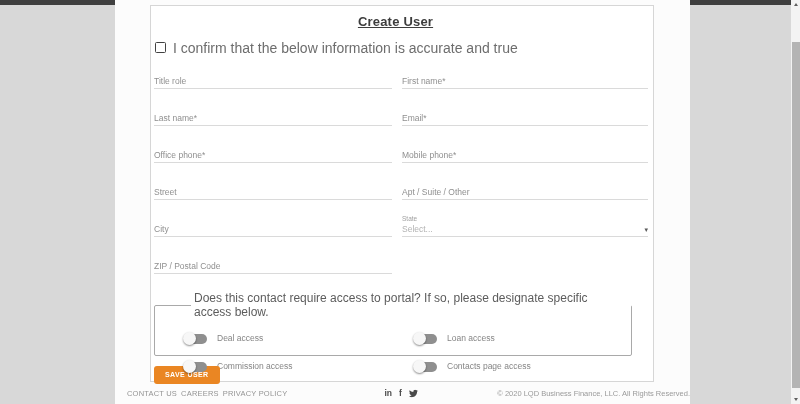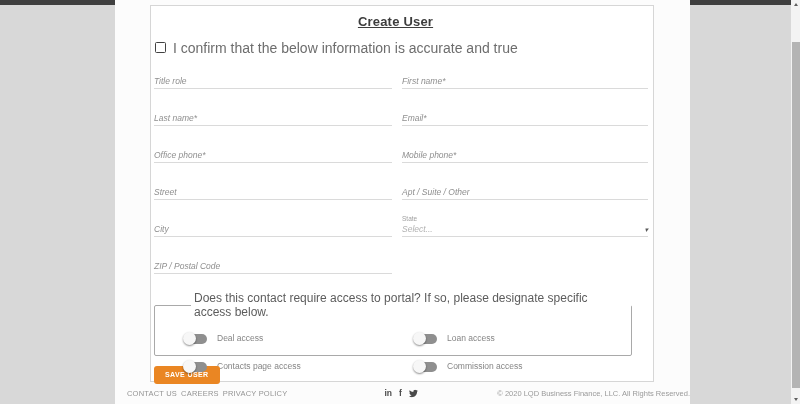--- a/index.html
+++ b/index.html
@@ -10,21 +10,21 @@
   .card{position:absolute;left:35px;top:5px;width:504px;height:377px;background:#ffffff;
         border:1px solid #d6d6d6;box-sizing:border-box;padding:9px 16px 0 3px;}
   .form-title{margin:0;text-align:center;font-size:13px;font-weight:bold;color:#3d3d3d;
               text-decoration:underline;line-height:14px;letter-spacing:.2px;}
   .confirm-row{display:flex;align-items:center;gap:7px;margin:13px 0 0 1px;height:11px;}
   .checkbox{width:9px;height:9px;border:1px solid #424242;border-radius:1.5px;background:#fff;flex:0 0 auto;}
   .confirm-label{font-size:14px;color:#6d6d6d;}
   .fields-grid{display:grid;grid-template-columns:238px 246px;column-gap:10px;margin-top:2px;}
   .field{height:37px;display:flex;flex-direction:column;justify-content:flex-end;}
   .field:first-child,.field:nth-child(2){height:34px;}
-  .field .line{border-bottom:1px solid #dadada;padding-bottom:2px;display:flex;align-items:flex-end;font-style:italic;}
+  .field .line{border-bottom:1px solid #dadada;padding-bottom:2px;display:flex;align-items:flex-end;}
   .ph{font-size:8.5px;color:#8f8f8f;line-height:10px;white-space:nowrap;}
   .mini-label{font-size:6.5px;color:#9e9e9e;line-height:8px;margin-bottom:1px;}
   .select-line{justify-content:space-between;}
   .select-value{font-size:8.5px;color:#b2b2b2;line-height:10px;}
   .dd-arrow{font-size:7px;color:#5a5a5a;line-height:8px;}
   fieldset.access{margin:17px 5px 0 0;border:1px solid #a9a9a9;border-radius:2px;
                   padding:10px 0 9px 28px;height:65px;box-sizing:border-box;}
   fieldset.access legend{font-size:12px;color:#5c5c5c;padding:0 3px;margin-left:8px;}
   .toggles-grid{display:grid;grid-template-columns:230px auto;row-gap:10px;}
   .toggle-item{display:flex;align-items:center;gap:8px;height:18px;}
@@ -142,28 +142,28 @@
                 <span class="track"></span>
                 <span class="knob"></span>
               </span>
               <span class="toggle-label">Loan access</span>
             </div>
             <div class="toggle-item">
               <span class="switch">
                 <span class="track"></span>
                 <span class="knob"></span>
               </span>
-              <span class="toggle-label">Contacts page access</span>
+              <span class="toggle-label">Commission access</span>
             </div>
             <div class="toggle-item">
               <span class="switch">
                 <span class="track"></span>
                 <span class="knob"></span>
               </span>
-              <span class="toggle-label">Commission access</span>
+              <span class="toggle-label">Contacts page access</span>
             </div>
           </div>
       </fieldset>
 
       <button class="save-btn">SAVE USER</button>
     </div>
 
     <div class="footer">
       <div class="footer-links" id="footer-links">
           <span class="footer-link">CONTACT US</span>

